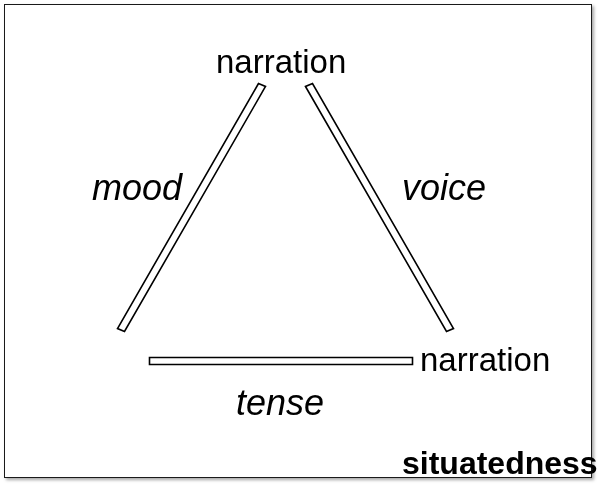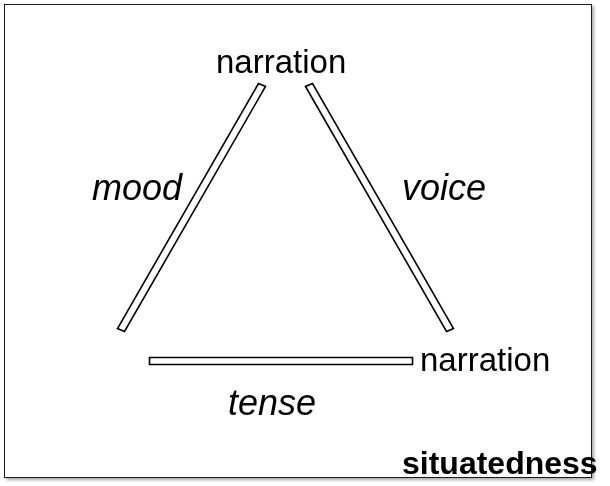--- a/index.html
+++ b/index.html
@@ -56,21 +56,21 @@
     font-size: 36px;
     font-style: italic;
     font-weight: 400;
   }
   
   #label-narration { left: 216px; top: 45px; }
   #label-story     { left: 58px;  top: 343px; }
   #label-discourse { left: 420px; top: 343px; }
   #label-mood      { left: 92px;  top: 170px; }
   #label-voice     { left: 402px; top: 170px; }
-  #label-tense     { left: 228px; top: 385px; font-style: italic; }
+  #label-tense     { left: 236px; top: 385px; font-style: italic; }
   #label-situatedness { left: 402px; top: 447px; }
 </style>
 </head>
 <body>
 
 <div id="stage">
 
   <div id="frame"></div>
 
   <svg id="diagram-svg" viewBox="0 0 610 486" xmlns="http://www.w3.org/2000/svg">

